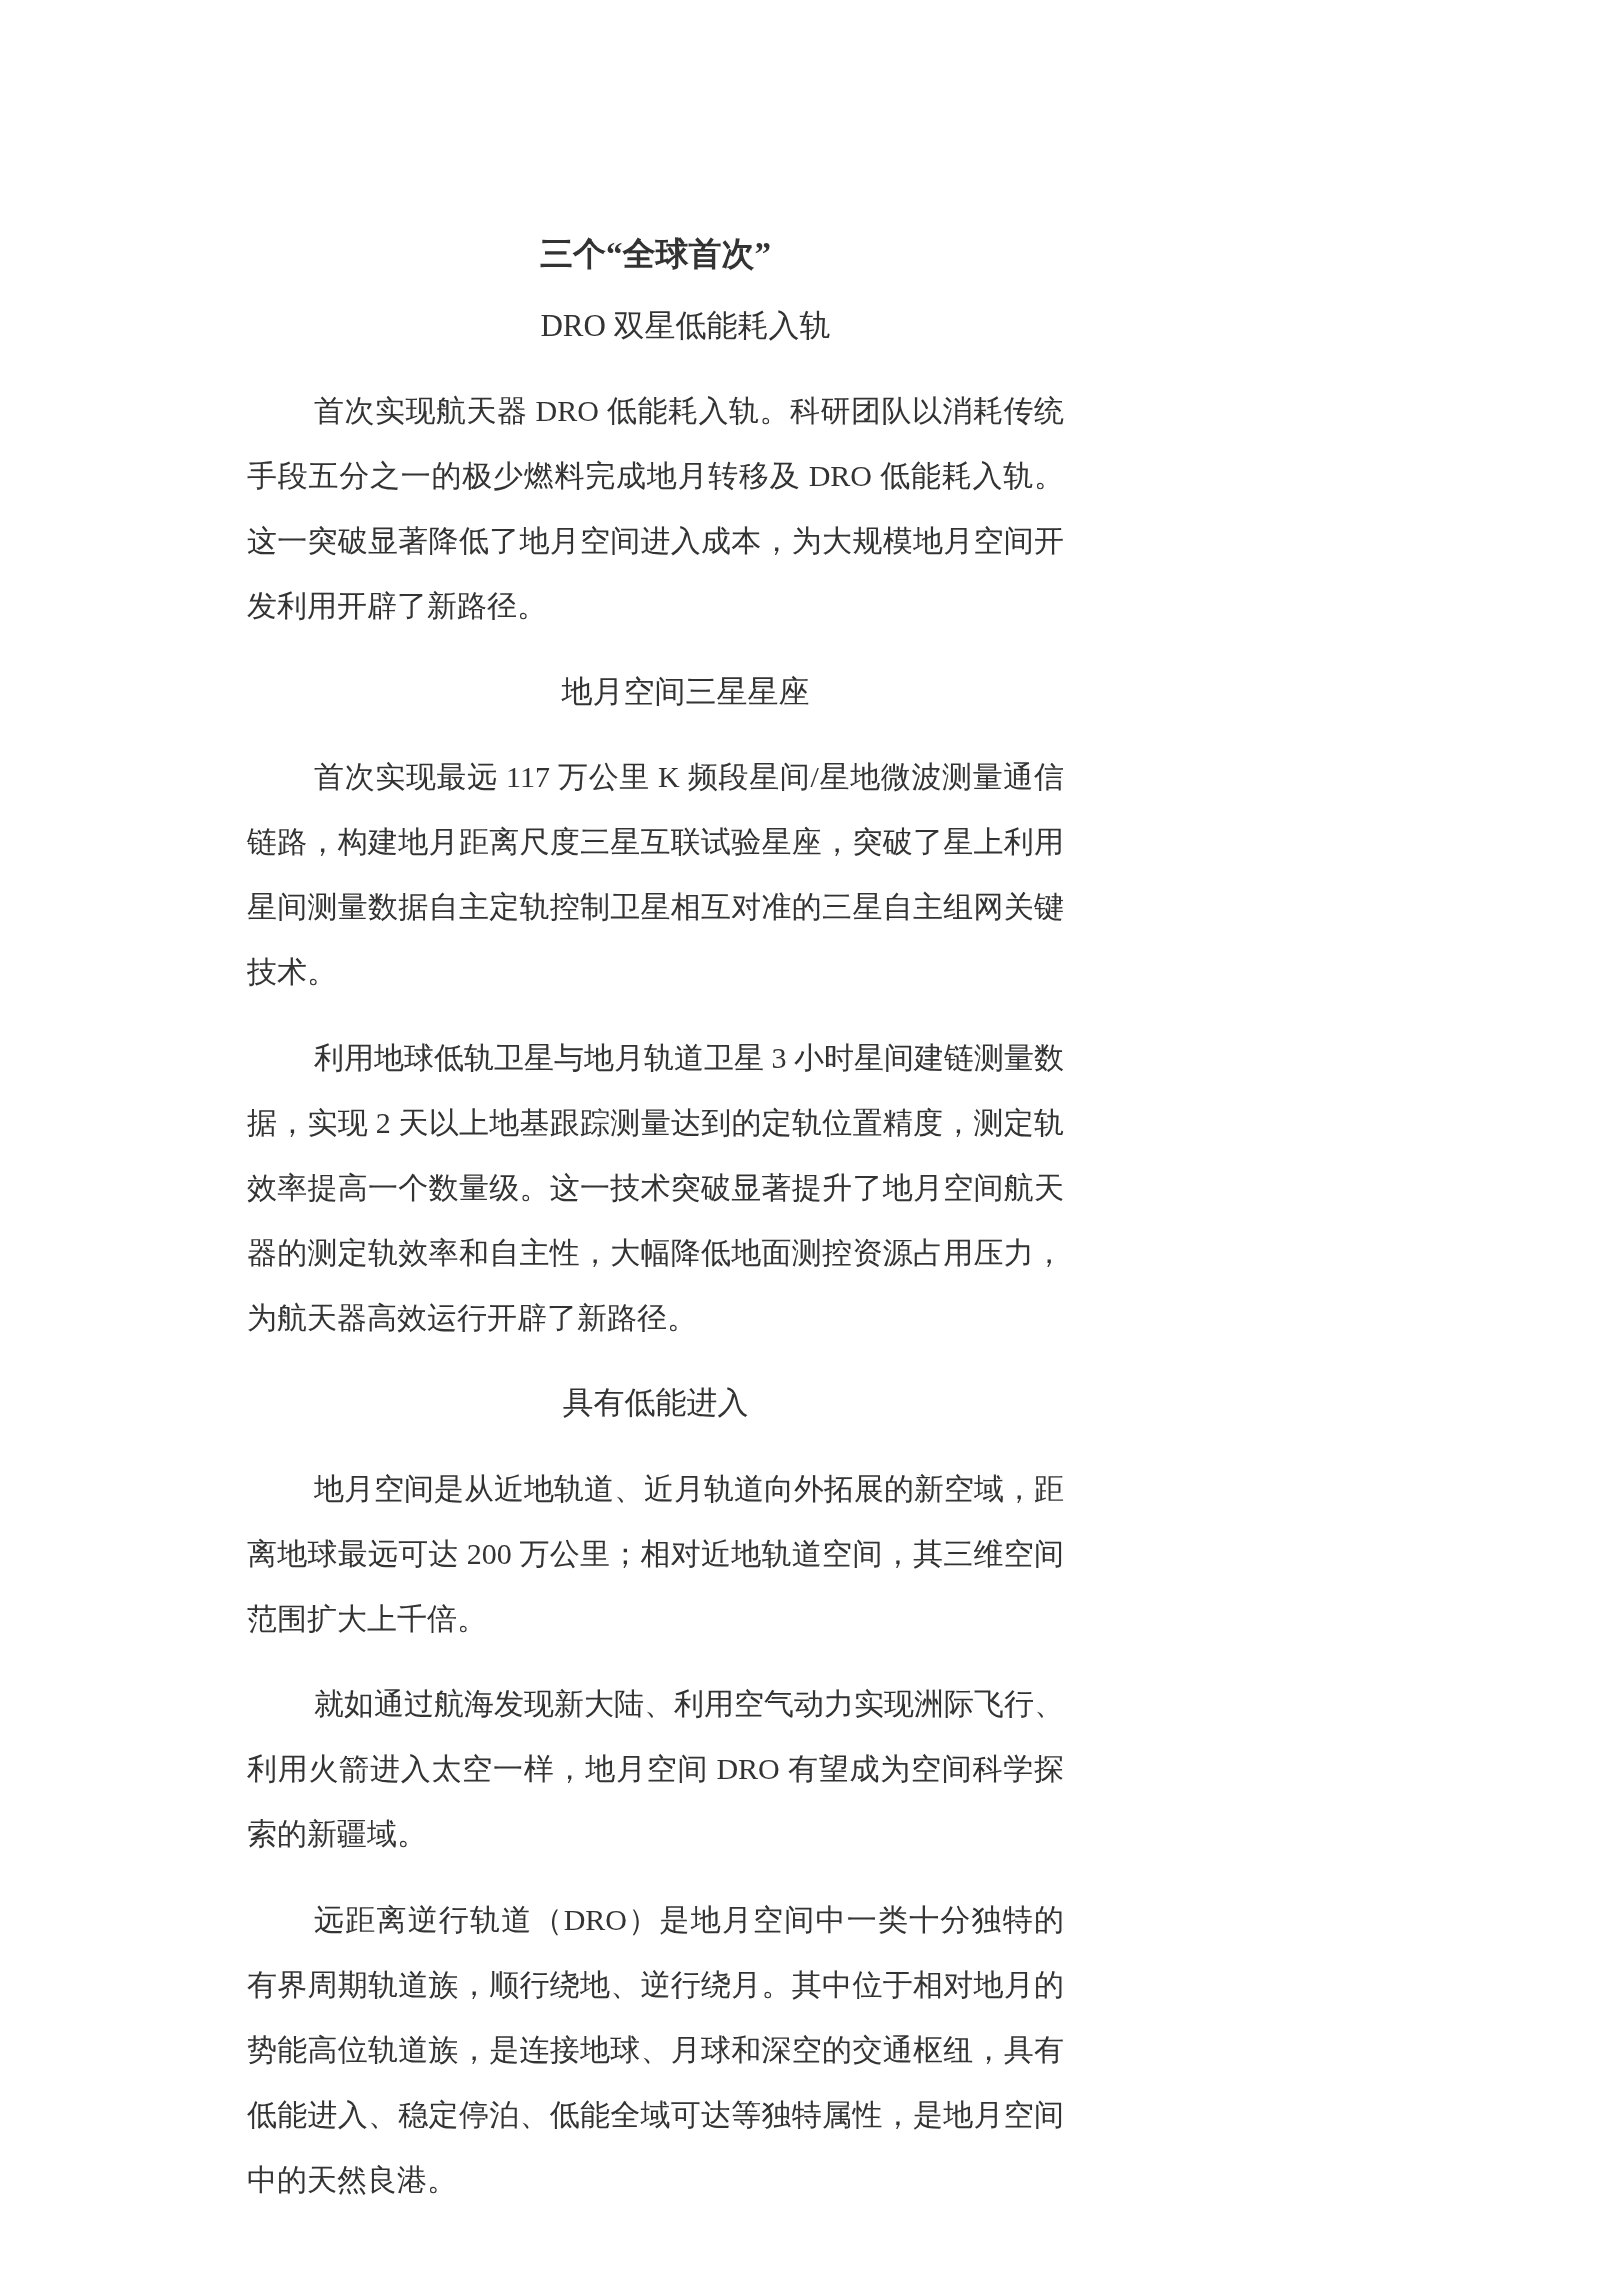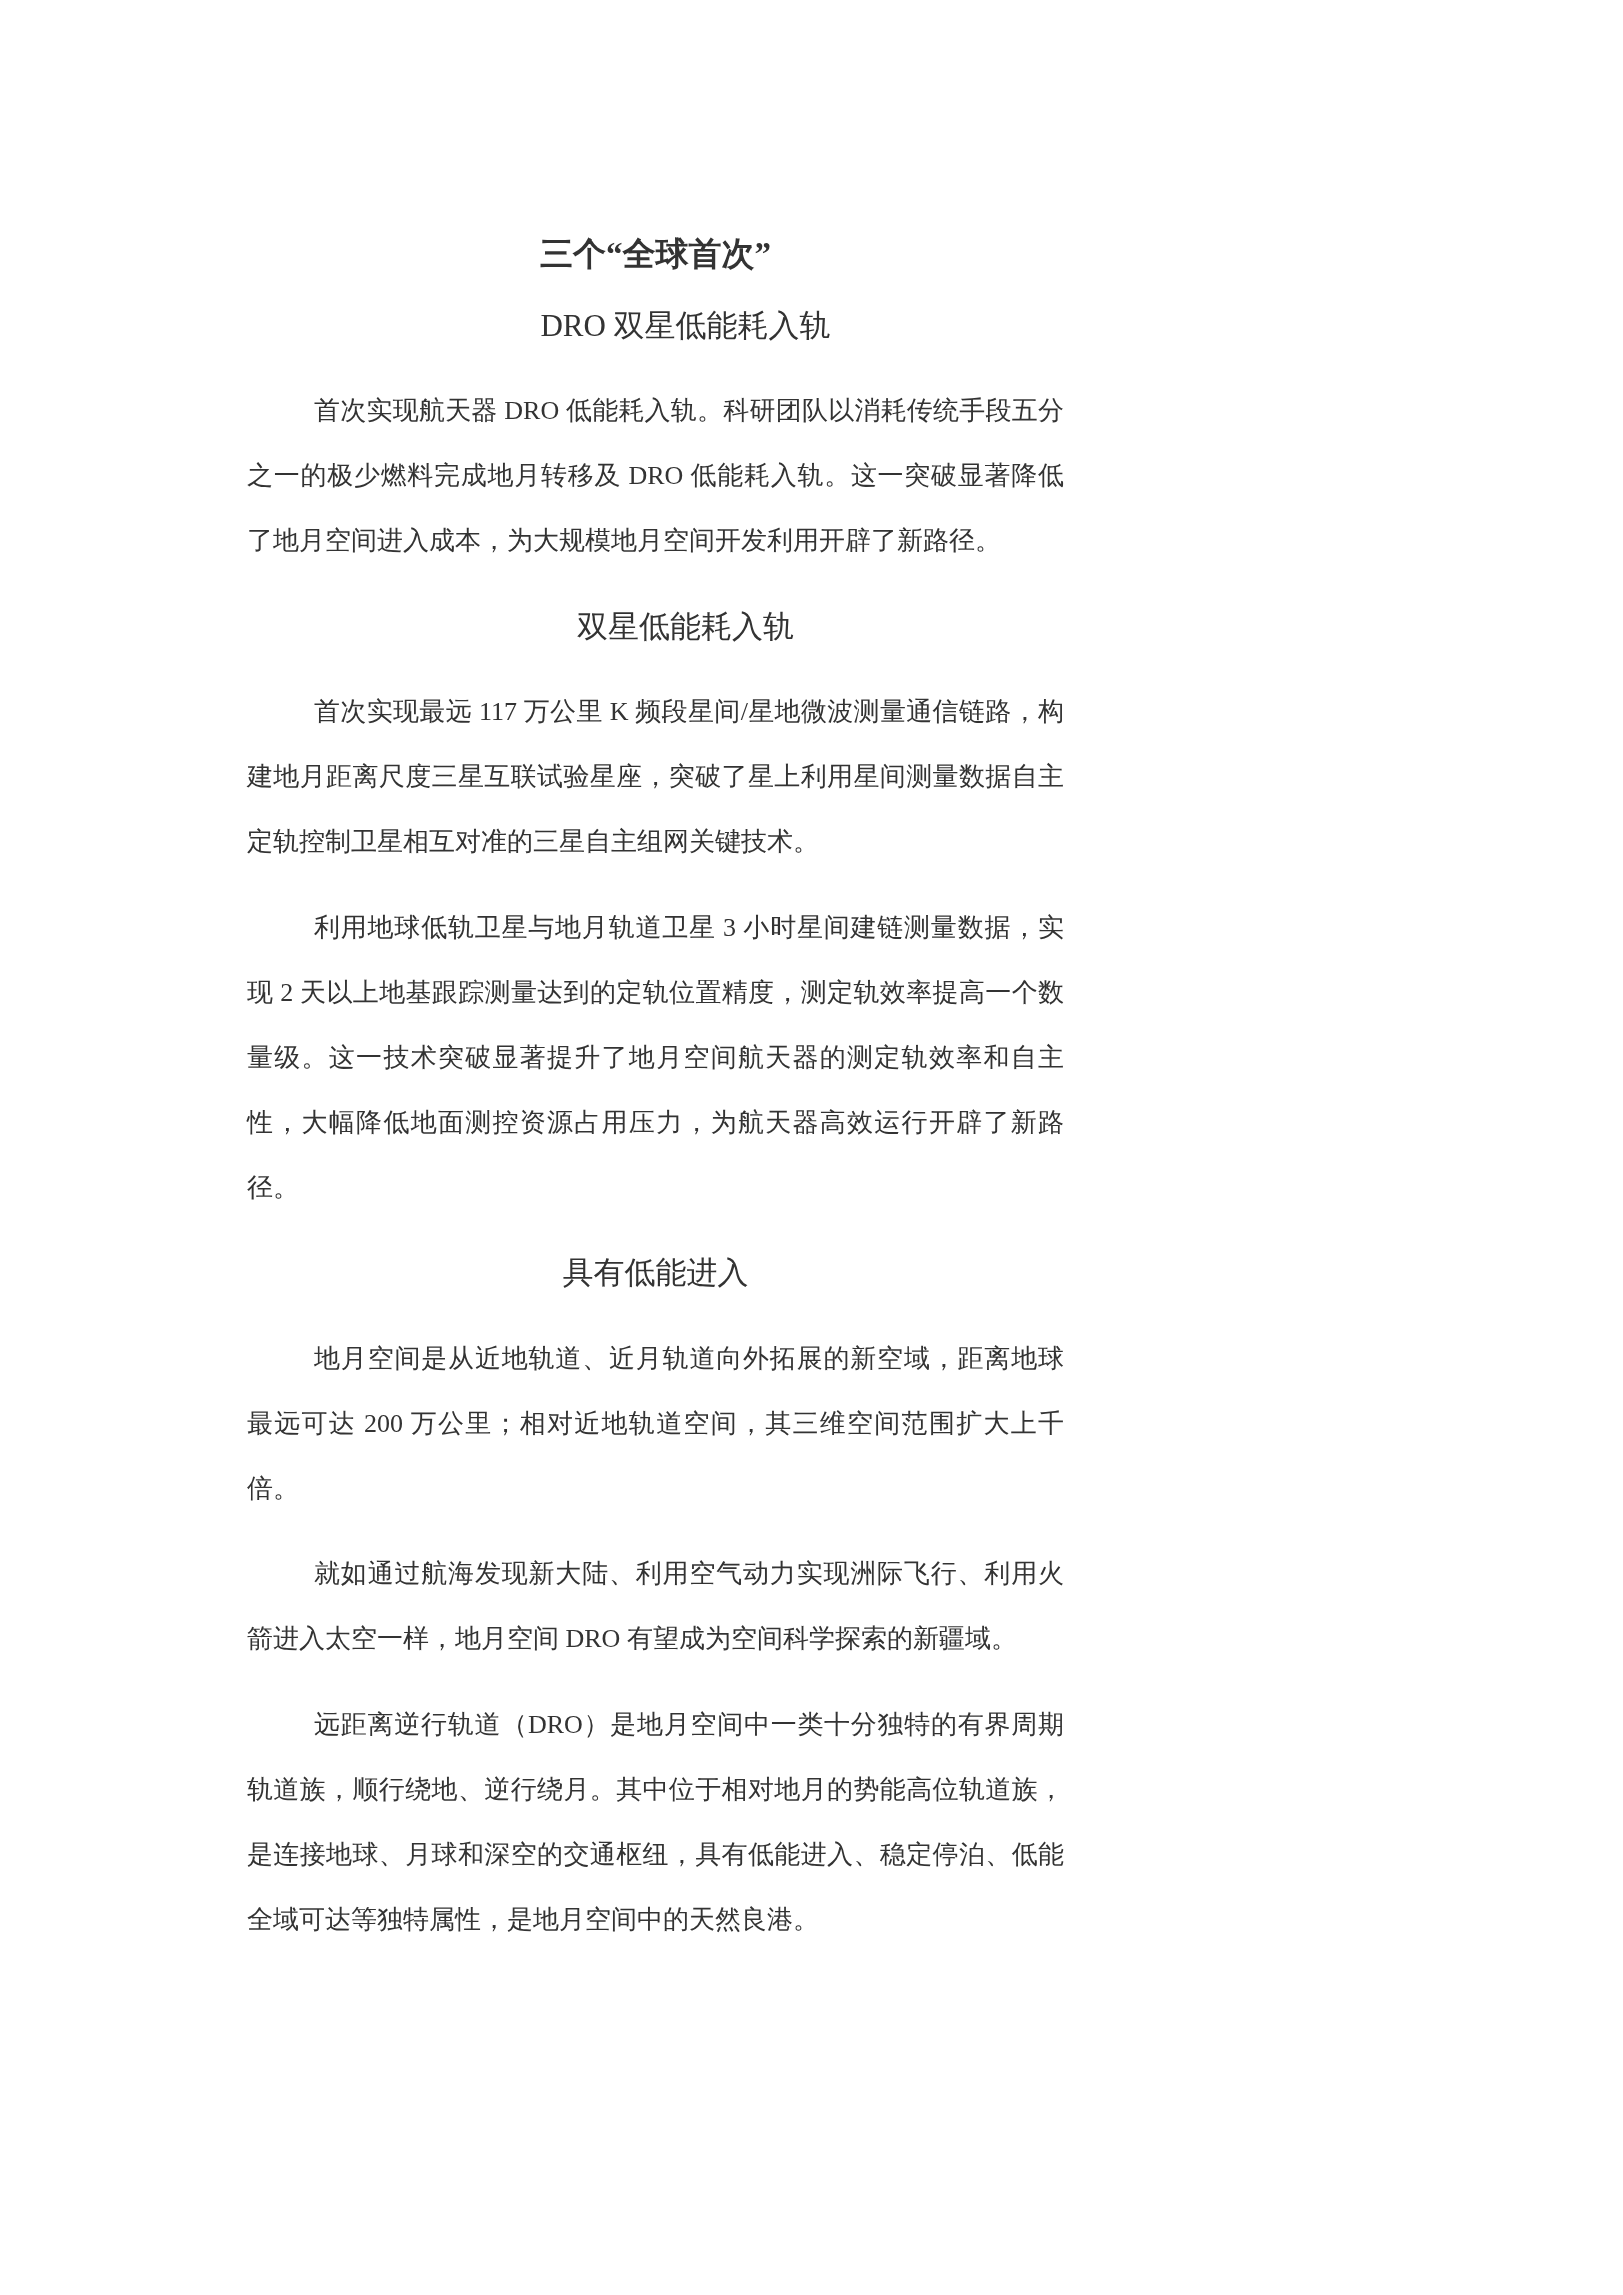--- a/index.html
+++ b/index.html
@@ -38,40 +38,40 @@
 
   
   .doc-heading.indented {
     text-indent: 60px;
   }
 
   .doc-heading.tight-top    { margin-top: 0; }
   .doc-heading.tight-bottom { margin-bottom: 0; }
 
   .doc-para {
-    font-size: 26px;
+    font-size: 30px;
     line-height: 65px;
     margin: 20.5px 0;
     text-indent: 67px;
     text-align: justify;
     text-align-last: left;
   }
 </style>
 </head>
 <body>
 
 <div class="page">
 
   <h1 class="doc-title">三个“全球首次”</h1>
 
   <h2 class="doc-heading indented tight-top">DRO 双星低能耗入轨</h2>
 
   <p class="doc-para">首次实现航天器 DRO 低能耗入轨。科研团队以消耗传统手段五分之一的极少燃料完成地月转移及 DRO 低能耗入轨。这一突破显著降低了地月空间进入成本，为大规模地月空间开发利用开辟了新路径。</p>
 
-  <h2 class="doc-heading indented">双星低能耗入轨</h2>
+  <h2 class="doc-heading indented">地月空间三星星座</h2>
 
   <p class="doc-para">首次实现最远 117 万公里 K 频段星间/星地微波测量通信链路，构建地月距离尺度三星互联试验星座，突破了星上利用星间测量数据自主定轨控制卫星相互对准的三星自主组网关键技术。</p>
 
 
   <p class="doc-para">利用地球低轨卫星与地月轨道卫星 3 小时星间建链测量数据，实现 2 天以上地基跟踪测量达到的定轨位置精度，测定轨效率提高一个数量级。这一技术突破显著提升了地月空间航天器的测定轨效率和自主性，大幅降低地面测控资源占用压力，为航天器高效运行开辟了新路径。</p>
 
 
   <h2 class="doc-heading tight-top">具有低能进入</h2>
 
   <p class="doc-para">地月空间是从近地轨道、近月轨道向外拓展的新空域，距离地球最远可达 200 万公里；相对近地轨道空间，其三维空间范围扩大上千倍。</p>

